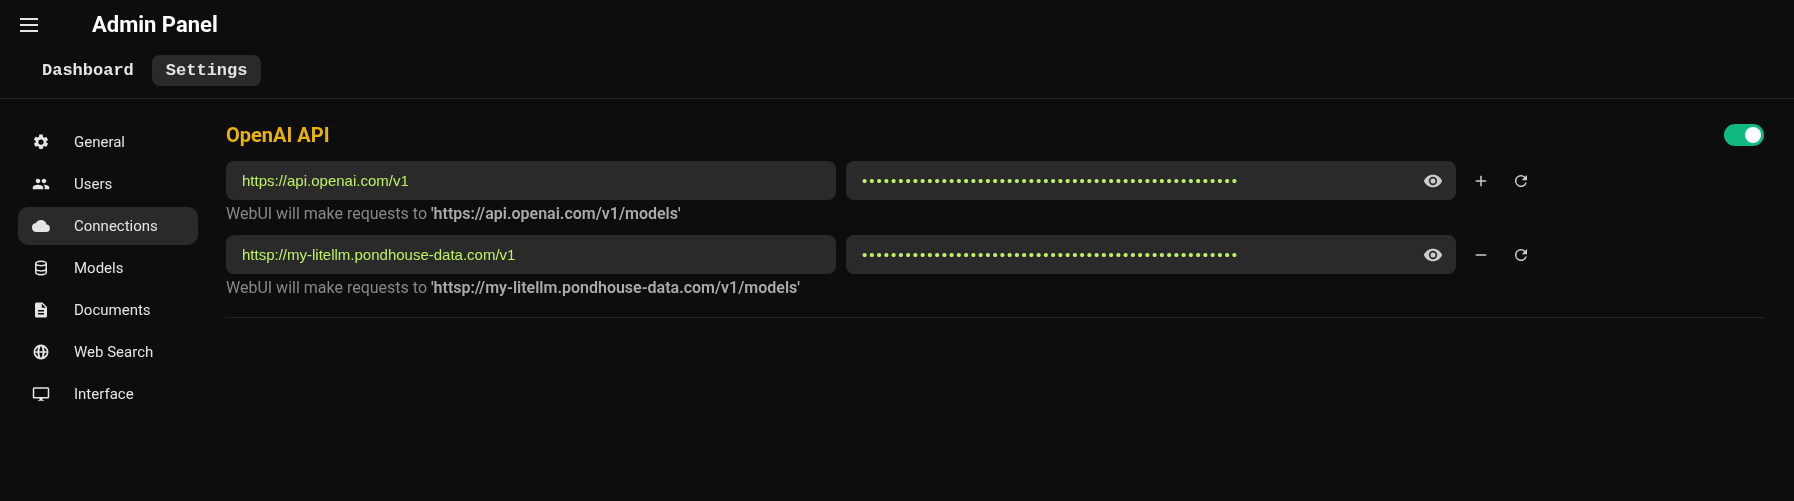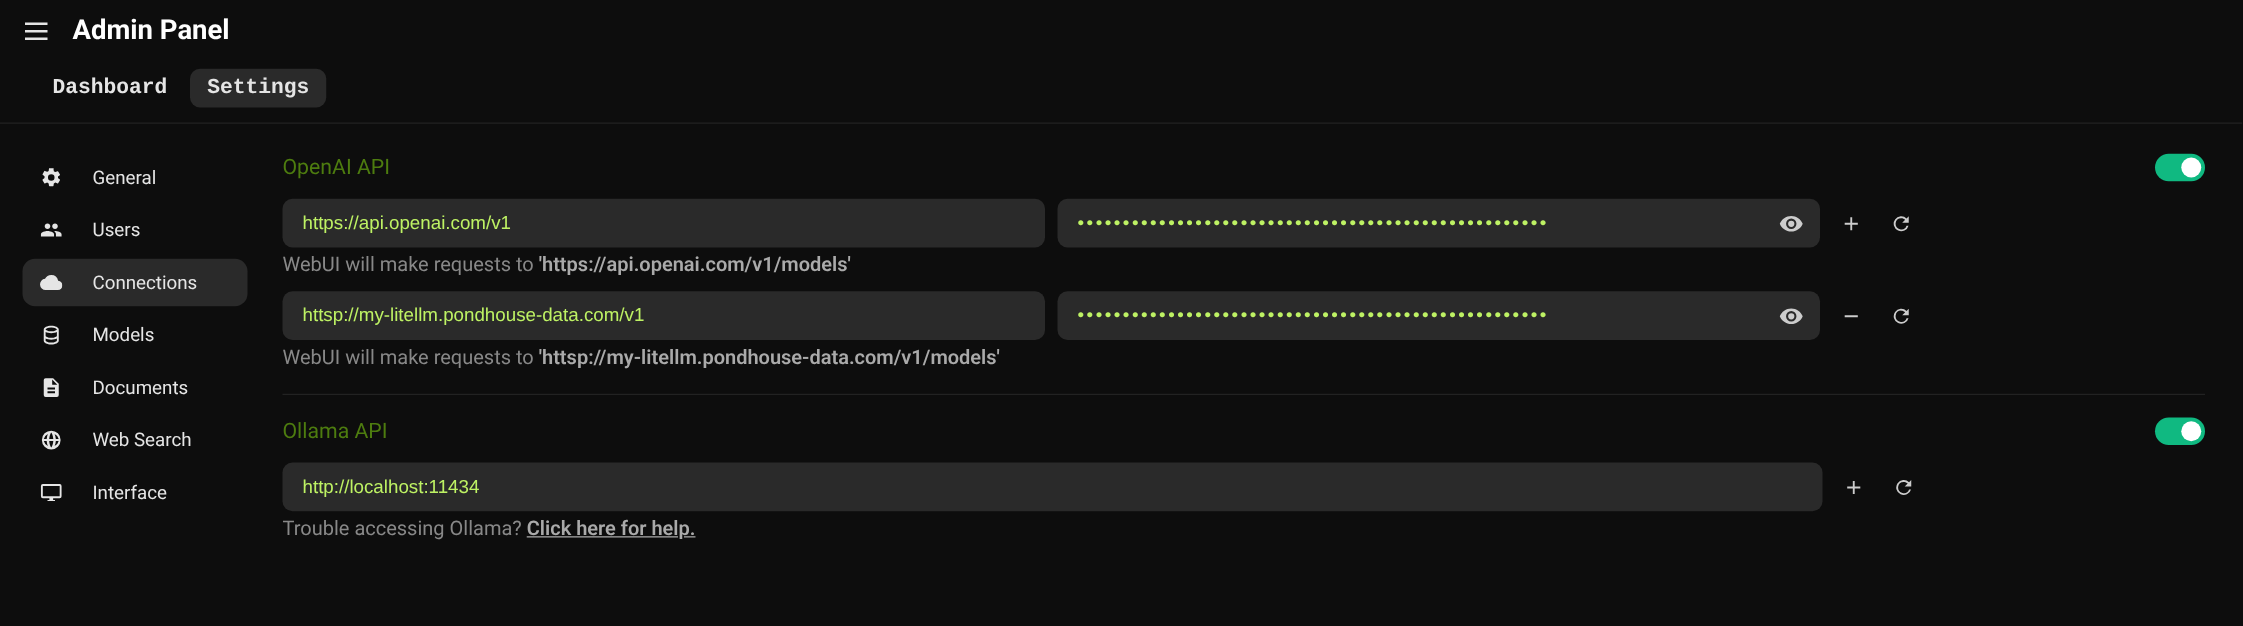--- a/index.html
+++ b/index.html
@@ -9,20 +9,21 @@
     font-family: -apple-system, BlinkMacSystemFont, "Segoe UI", Roboto, sans-serif;
     font-size: 14px;
     width: 1794px;
     height: 501px;
     overflow: hidden;
   }
   .header {
     display: flex;
     align-items: center;
     padding: 12px 20px 0 20px;
+    gap: 34px;
   }
   .hamburger {
     width: 20px;
     height: 20px;
     display: flex;
     flex-direction: column;
     justify-content: center;
     gap: 4px;
     cursor: pointer;
     margin-right: 18px;
@@ -99,23 +100,23 @@
   .section {
     margin-bottom: 20px;
   }
   .section-head {
     display: flex;
     align-items: center;
     justify-content: space-between;
     margin-bottom: 14px;
   }
   .section-title {
-    font-size: 17px;
-    font-weight: 400;
-    color: #4d7c0f;
+    font-size: 20px;
+    font-weight: 700;
+    color: #eab308;
   }
   .toggle {
     width: 40px;
     height: 22px;
     background: #10b981;
     border-radius: 11px;
     position: relative;
     cursor: pointer;
   }
   .toggle::after {
@@ -328,38 +329,15 @@
             </svg>
         </div>
       </div>
       <div class="hint">
         <span>WebUI will make requests to </span><span class="bold">'httsp://my-litellm.pondhouse-data.com/v1/models'</span>
       </div>
     </div>
 
     <div class="sec-divider"></div>
 
-    <div class="section">
-      <div class="section-head">
-        <div class="section-title">Ollama API</div>
-        <div class="toggle"></div>
-      </div>
-
-      <div class="row ollama-row">
-        <input class="input" value="http://localhost:11434" style="">
-        <div class="icon-btn">
-          <svg viewBox="0 0 24 24">
-              <path d="M19 13h-6v6h-2v-6H5v-2h6V5h2v6h6v2z"></path>
-            </svg>
-        </div>
-        <div class="icon-btn">
-          <svg viewBox="0 0 24 24">
-              <path d="M17.65 6.35A8 8 0 1 0 19.73 14h-2.08A6 6 0 1 1 12 6c1.66 0 3.14.69 4.22 1.78L13 11h7V4l-2.35 2.35z"></path>
-            </svg>
-        </div>
-      </div>
-      <div class="hint">
-        <span>Trouble accessing Ollama? </span><a>Click here for help.</a>
-      </div>
-    </div>
 
   </div>
 </div>
 
 </body></html>

